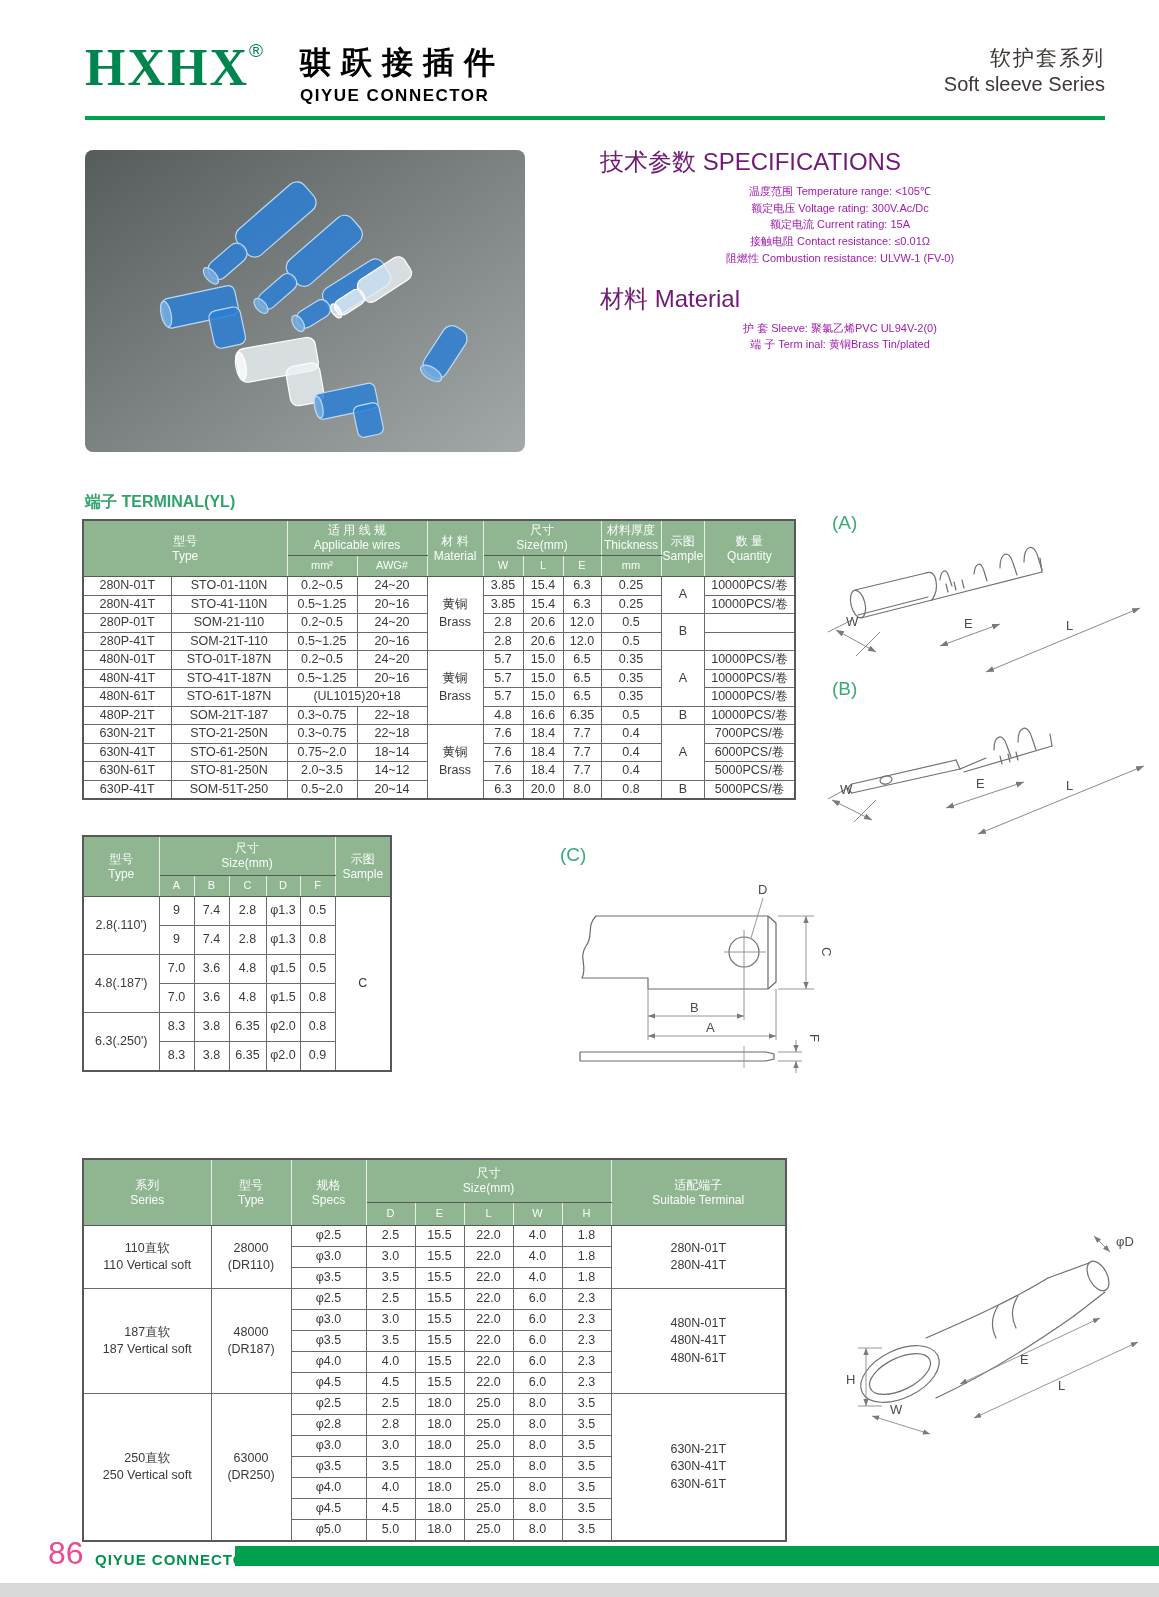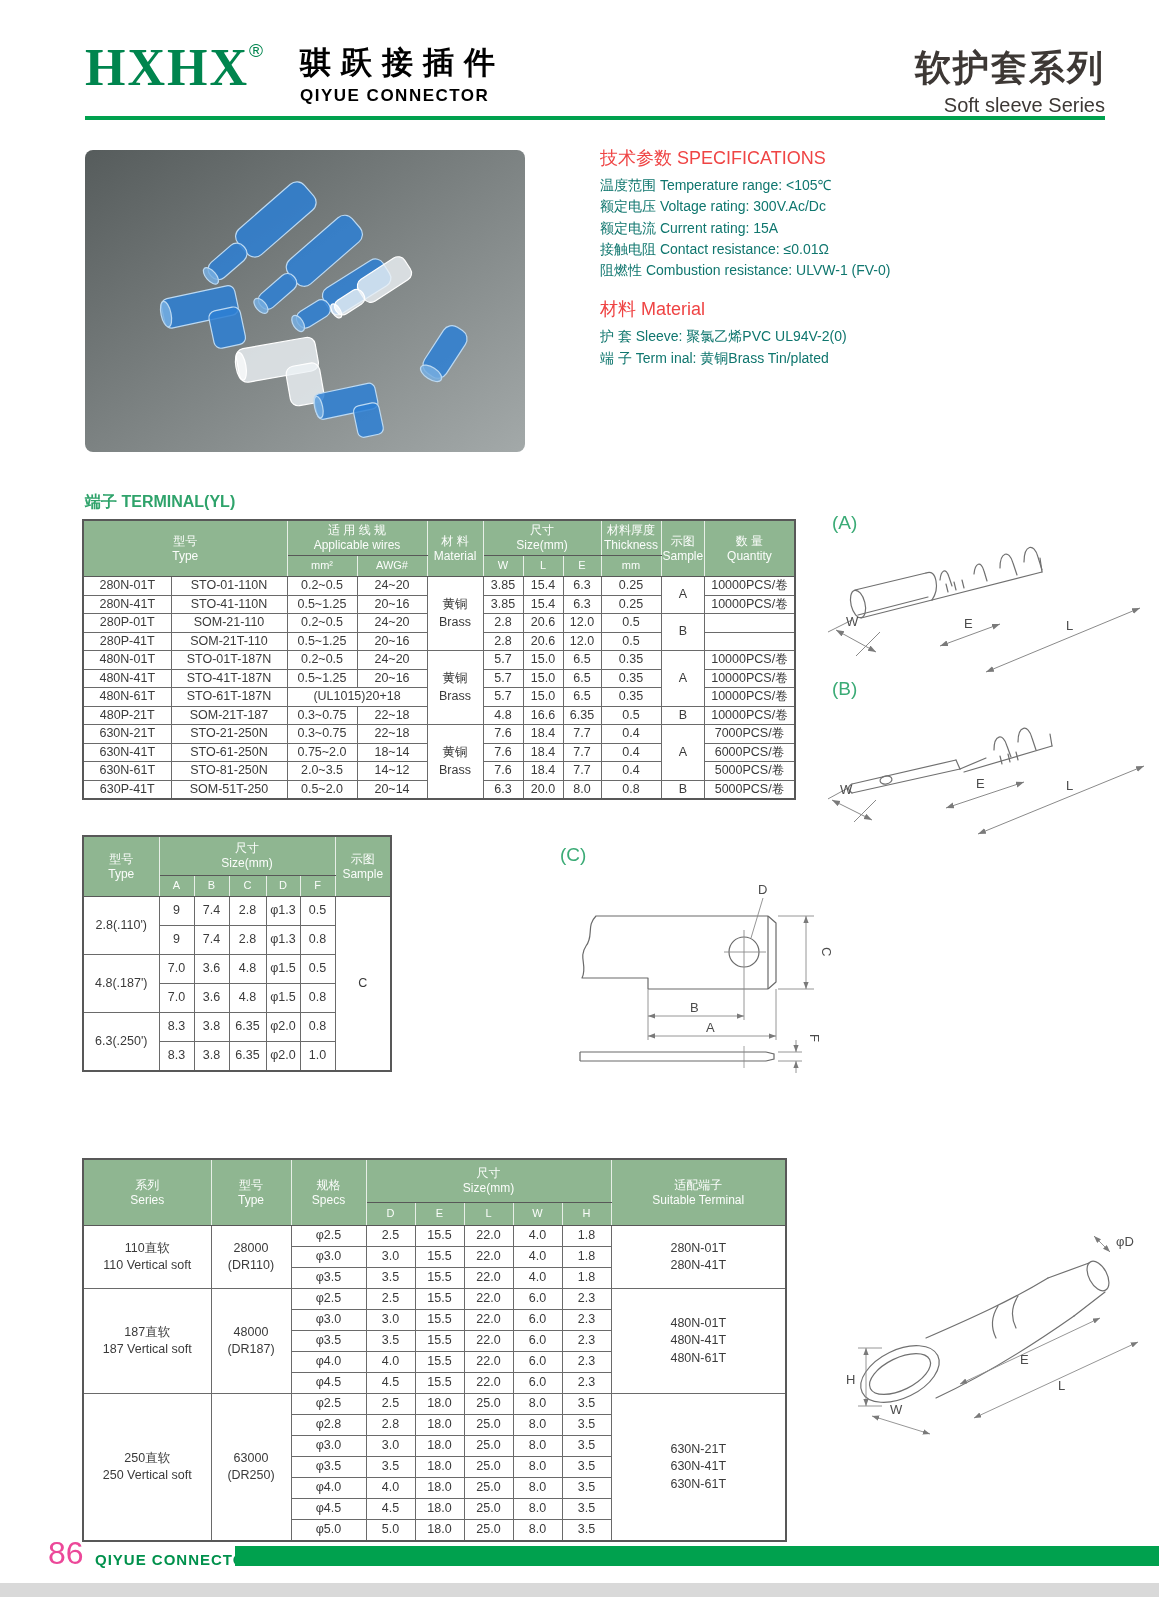--- a/index.html
+++ b/index.html
@@ -7,32 +7,32 @@
         font-family:"Liberation Sans",sans-serif;color:#3a3a3a;}
 
   
   .hx-logo{position:absolute;left:85px;top:38px;color:#00854e;}
   .hx-logo .hx{font-family:"Liberation Serif",serif;font-weight:bold;font-size:52px;letter-spacing:2px;}
   .hx-logo .reg{font-size:19px;vertical-align:28px;font-family:"Liberation Sans",sans-serif;}
   .brand{position:absolute;left:300px;top:42px;color:#000000;}
   .brand-cn{font-size:31px;font-weight:bold;letter-spacing:10px;}
   .brand-en{font-size:17px;font-weight:bold;letter-spacing:1.5px;margin-top:2px;}
   .series{position:absolute;right:54px;top:44px;text-align:right;color:#3d3835;}
-  .series-cn{font-size:36px;font-weight:bold;letter-spacing:2px;}
+  .series-cn{font-size:21px;font-weight:normal;letter-spacing:2px;}
   .series-en{font-size:20px;margin-top:1px;}
   .header-line{position:absolute;left:85px;top:116px;width:1020px;height:4px;background:#00a14e;}
 
   
   #photo{position:absolute;left:85px;top:150px;}
 
   
   .specs{position:absolute;left:600px;top:146px;width:480px;}
-  .sec-title{font-size:18px;color:#ef4444;margin-bottom:5px;}
+  .sec-title{font-size:24px;color:#701a75;margin-bottom:5px;}
   .sec-title.mt{margin-top:16px;}
-  .spec-list div{font-size:14px;color:#0f766e;line-height:1.52;}
+  .spec-list div{font-size:11px;color:#a21caf;line-height:1.52;text-align:center;}
 
   
   .tbl-title{position:absolute;left:85px;top:492px;font-size:16px;font-weight:bold;color:#2fa36b;}
   table.dtable{position:absolute;border-collapse:collapse;table-layout:fixed;background:#fff;
                border:2px solid #585858;}
   table.dtable th{background:#8fb691;color:#fbfdfb;font-weight:400;font-size:12px;line-height:1.25;
                   border:1px solid #e7efe7;border-bottom-color:#585858;white-space:pre-line;
                   padding:1px 1px;text-align:center;}
   table.dtable td{border:1px solid #6a6a6a;color:#3a3a3a;text-align:center;font-size:12.5px;
                   white-space:pre-line;padding:0 2px;line-height:1.4;}
@@ -455,21 +455,21 @@
           <td>3.8</td>
           <td>6.35</td>
           <td>φ2.0</td>
           <td>0.8</td>
         </tr>
         <tr>
           <td>8.3</td>
           <td>3.8</td>
           <td>6.35</td>
           <td>φ2.0</td>
-          <td>1.0</td>
+          <td>0.9</td>
         </tr>
       </tbody>
     </table>
 
   <div class="diag-label" style="left:560px;top:844px;">(C)</div>
   <svg id="diag-c" class="diag" style="left:552px;top:868px;" width="330" height="205" viewBox="0 0 330 205">
     <g stroke="#6a6a6a" fill="none" stroke-width="1.2" stroke-linejoin="round">
       <path d="M96,48 L216,48"></path>
       <path d="M216,48 L224,55 L224,114 L216,121"></path>
       <path d="M216,48 L216,121"></path>

